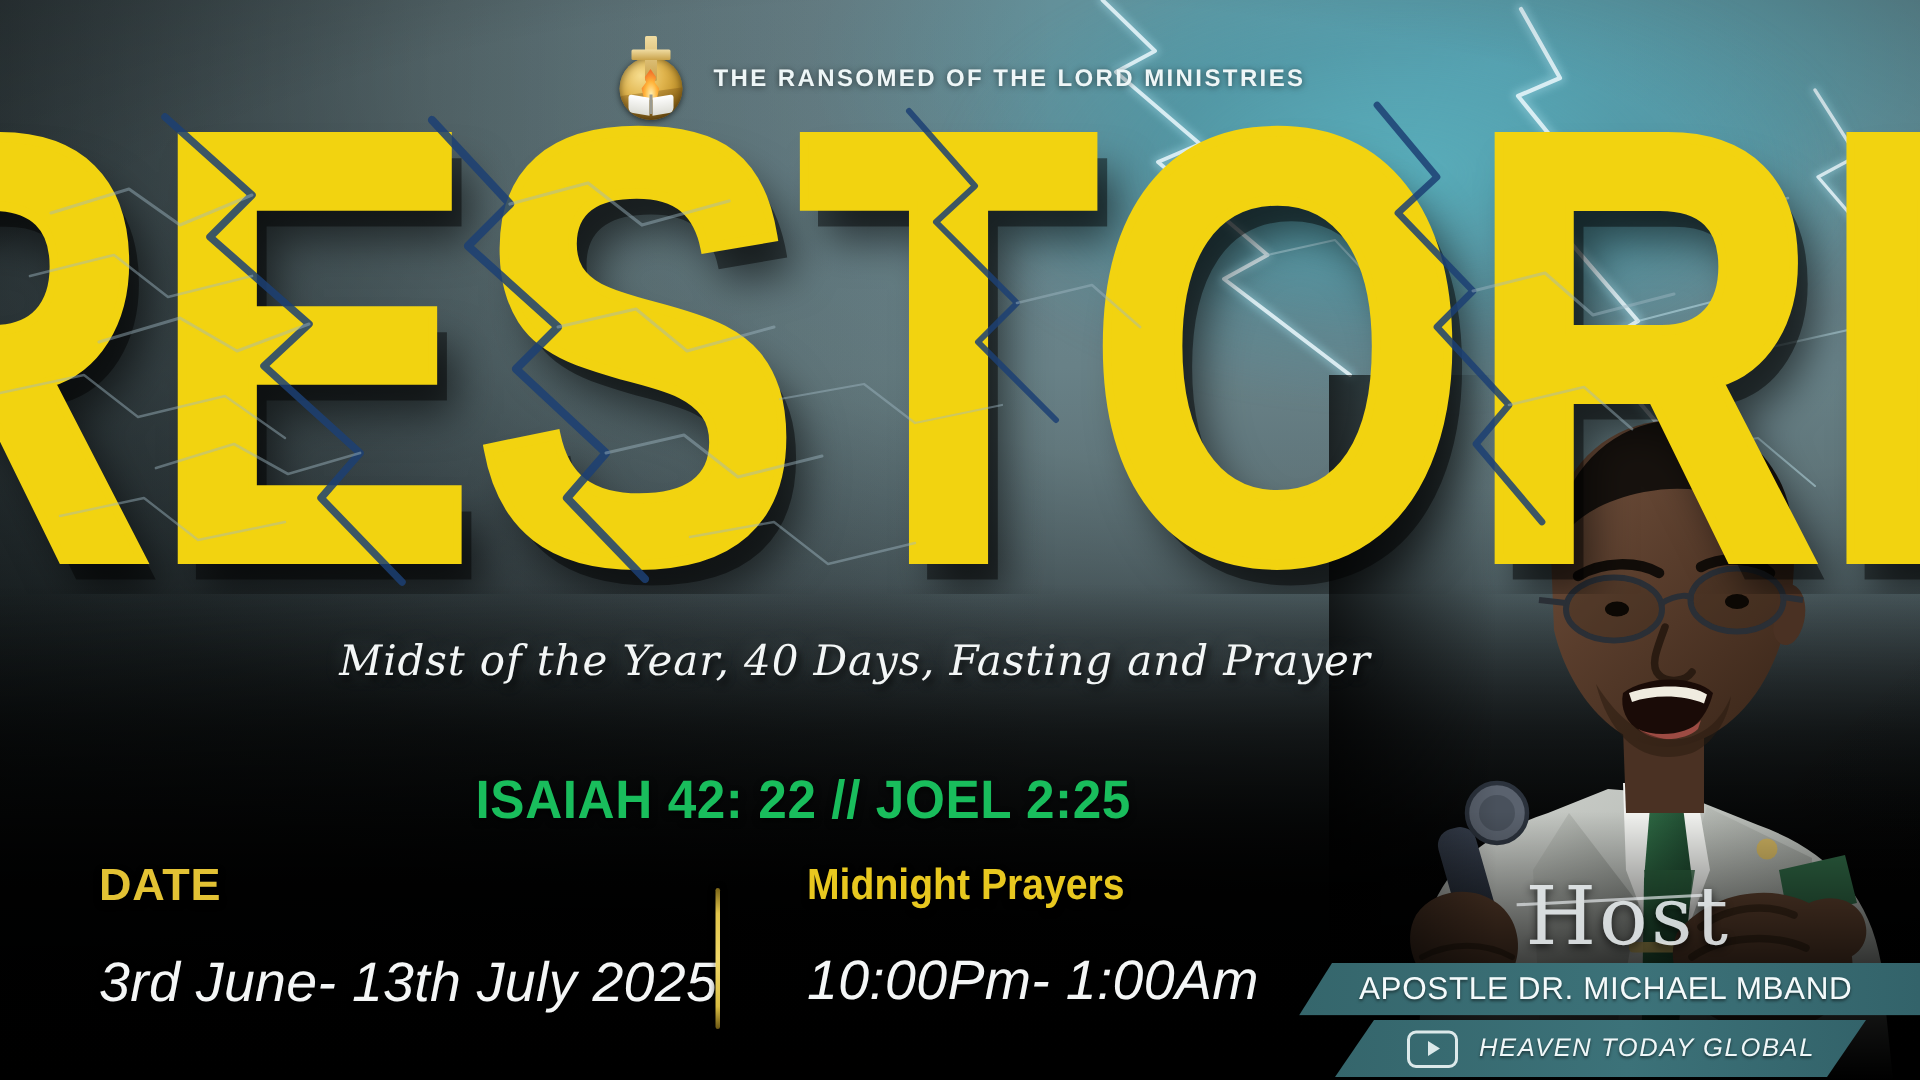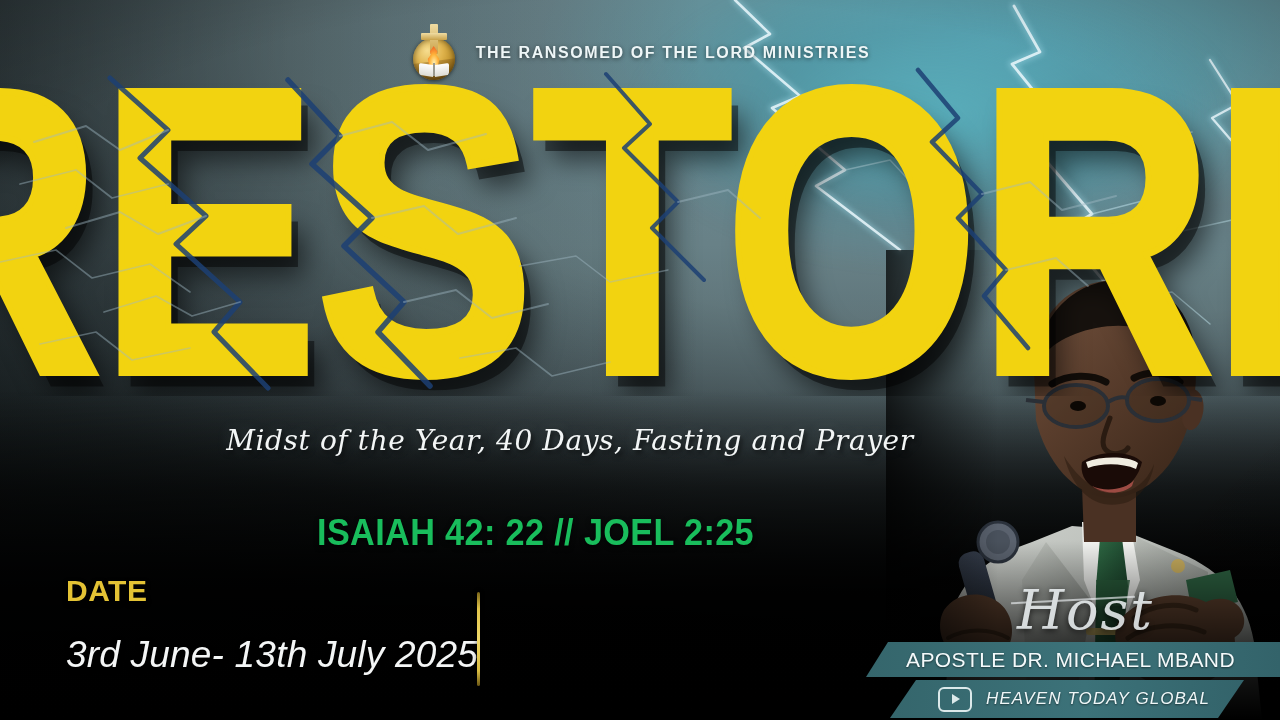--- a/index.html
+++ b/index.html
@@ -219,21 +219,21 @@
   .speaker-fade-left{
     position:absolute;left:0;top:0;width:28%;height:100%;
     background:linear-gradient(90deg, rgba(0,0,0,.72), rgba(0,0,0,0));
     z-index:2;pointer-events:none;
   }
 
   
   .host{
     position:absolute;right:126px;bottom:78px;z-index:27;
     font-family:"DejaVu Serif", serif;
-    font-style:italic;font-weight:400;
+    font-weight:400;
     font-size:54px;
     color:#e9eef0;
     opacity:.88;
     letter-spacing:2px;
     text-shadow:0 2px 6px rgba(0,0,0,.8);
   }
   .host::after{
     content:"";position:absolute;left:-6px;top:20px;width:124px;height:1.6px;
     background:rgba(233,238,240,.75);transform:rotate(-3deg);
   }
@@ -463,20 +463,24 @@
   <div class="tagline">Midst of the Year, 40 Days, Fasting and Prayer</div>
 
   <div class="scripture">ISAIAH 42: 22 // JOEL 2:25</div>
 
   <div class="info">
     <div class="info-col date">
       <div class="info-head">DATE</div>
       <div class="info-val">3rd June-  13th July 2025</div>
     </div>
     <div class="divider"></div>
+    <div class="info-col time">
+      <div class="info-head mp">Midnight Prayers</div>
+      <div class="info-val">10:00Pm-  1:00Am</div>
+    </div>
   </div>
 
   <div class="host">Host</div>
 
   <div class="banner banner-channel">
     <span class="yt">
         <i></i>
       </span>
     <span class="label">HEAVEN TODAY GLOBAL</span>
   </div>

